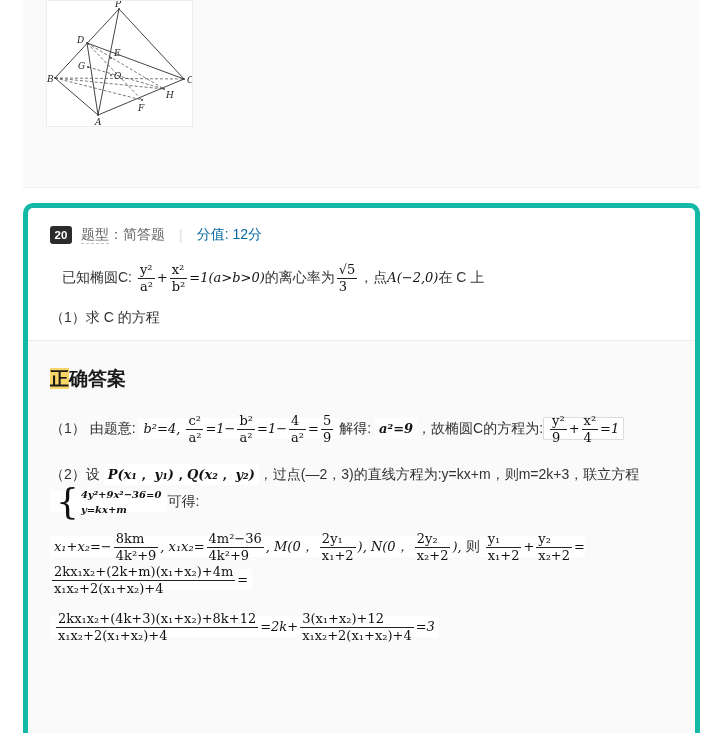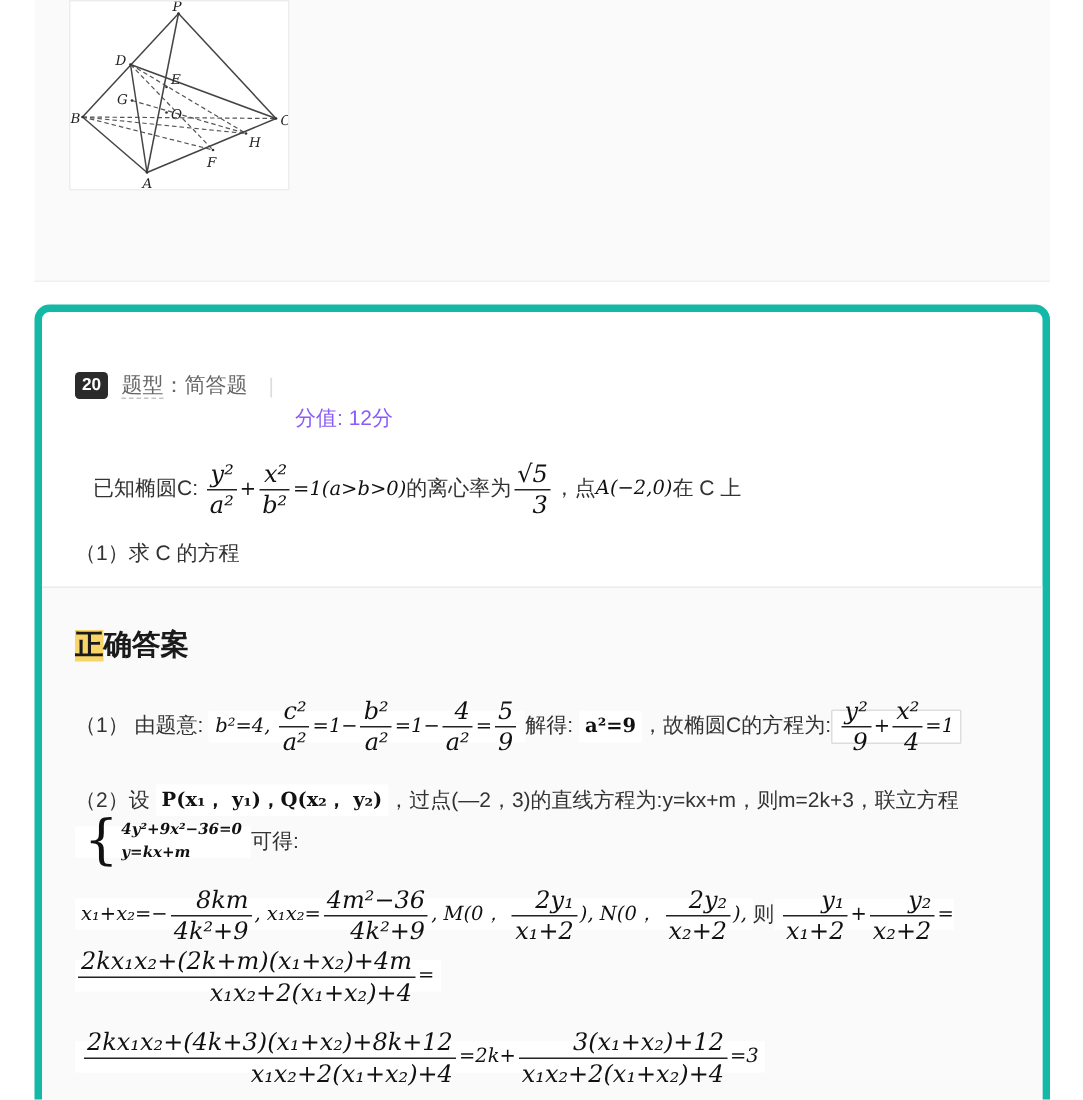--- a/index.html
+++ b/index.html
@@ -27,45 +27,45 @@
   }
   .q-section{padding:18px 22px 10px;}
   .q-header{display:flex;align-items:center;font-size:14px;color:#666;}
   .badge{
     min-width:18px;height:18px;padding:0 2px;margin-right:9px;background:#2b2b2b;color:#fff;
     border-radius:3px;display:inline-flex;align-items:center;justify-content:center;
     font-size:11.5px;font-weight:bold;
   }
   .qtype-label{border-bottom:1px dashed #c4c4c4;padding-bottom:1px;}
   .vsep{color:#dcdcdc;margin:0 14px;}
-  .score{color:#8b5cf6;margin-top:44px;}
+  .score{color:#0369a1;}
   .stem{margin:18px 12px 0;font-size:14px;line-height:1.9;color:#333;}
   .part{margin:9px 0 0;font-size:14px;line-height:1.8;color:#333;}
   
   .answer-section{
     flex:1;background:#fafafa;border-top:1px solid #ececec;
     padding:25px 22px 16px;box-sizing:border-box;
   }
   .ans-heading{font-size:19px;font-weight:bold;color:#1a1a1a;}
   .hl{background:#f8d469;}
   .sol-line{font-size:14px;line-height:1.7;color:#333;}
   .ml1{margin-top:21px;} .ml2{margin-top:17px;} .ml3{margin-top:16px;}
   .ml4{margin-top:13px;} .ml5{margin-top:13px;}
   
   .fml{
     font-family:"DejaVu Serif","Liberation Serif",serif;font-size:13px;color:#111;
     vertical-align:middle;
   }
   .fbg{background:#fff;padding:3px 4px;border-radius:1px;}
   .fboxed{border:1px solid #ddd;}
   .mi{font-style:italic;}
-  .mb{font-weight:bold;text-align:center;}
+  .mb{font-style:italic;font-weight:bold;text-align:center;}
   .frac{
-    display:inline-block;vertical-align:middle;text-align:right;
-    padding:0 1px;font-size:16px;line-height:1.25;font-style:italic;margin:0 1px;
+    display:inline-block;vertical-align:middle;text-align:left;
+    padding:0 1px;font-size:13px;line-height:1.25;margin:0 1px;
   }
   .frac .fn{display:block;border-bottom:1px solid #222;padding:0 2px;}
   .frac .fd{display:block;padding:0 2px;}
   .cases{display:inline-flex;align-items:center;vertical-align:middle;margin:0 2px;}
   .cases .brace{
     font-family:"DejaVu Serif",serif;font-style:normal;font-weight:300;
     font-size:36px;line-height:.85;margin-right:2px;
   }
   .cases .cstack{display:inline-block;text-align:left;}
   .cases .cline{display:block;font-size:10px;font-style:italic;font-weight:bold;line-height:1.5;}

